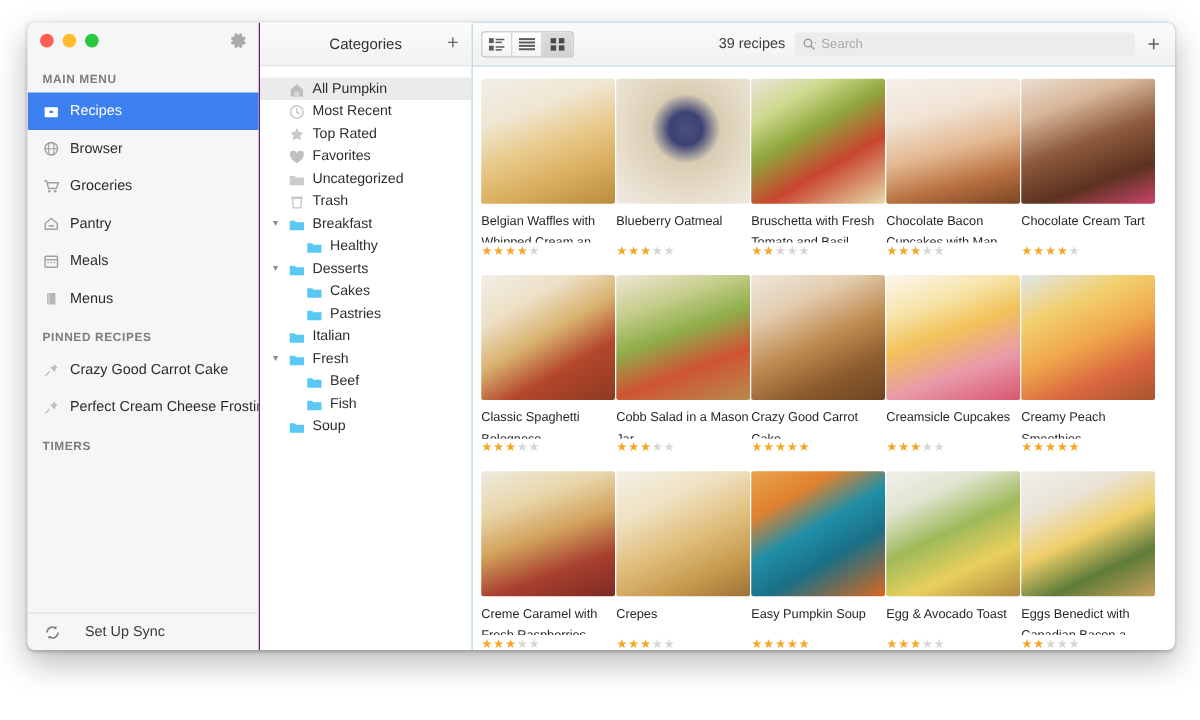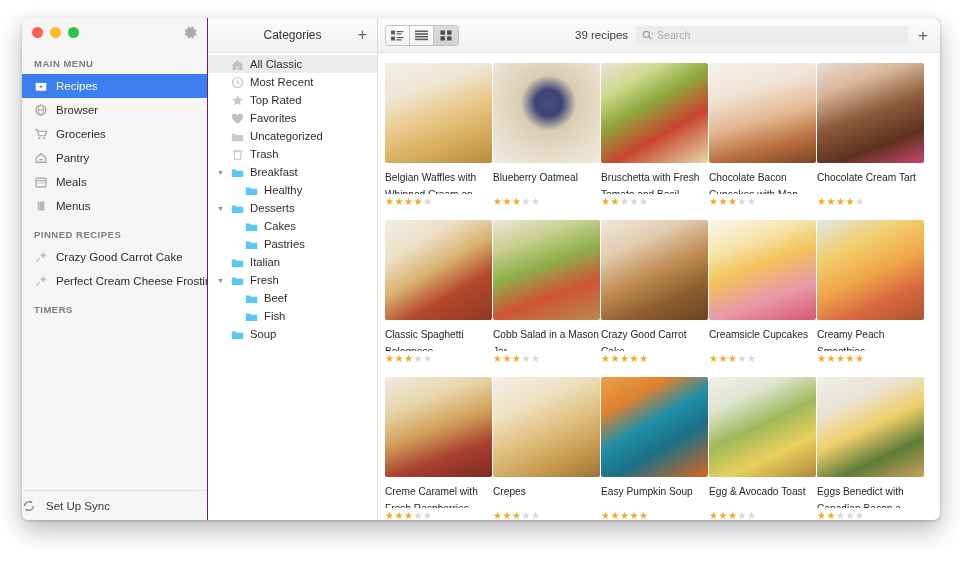--- a/index.html
+++ b/index.html
@@ -49,52 +49,54 @@
   .section-head {
     font-size: 9.5px;
     letter-spacing: .5px;
     color: #7c7c7c;
     font-weight: 700;
     padding: 0 0 5px 12px;
     text-transform: uppercase;
   }
   .sec-gap { height: 11px; }
   .side-item {
-    height: 24px;
+    height: 30px;
     display: flex;
     align-items: center;
     padding-left: 12px;
     gap: 8px;
     font-size: 11.5px;
     color: #2b2b2b;
     cursor: default;
   }
   .side-item.selected { background: #3c7ff0; color: #ffffff; }
   .side-item .ic { width: 14px; height: 14px; flex: none; display: block; opacity: .62; }
   .side-item.selected .ic { opacity: 1; }
   .side-item .lbl { white-space: nowrap; overflow: hidden; }
 
   .sync-bar {
     height: 30px;
     border-top: 1px solid #e2e2e2;
     display: flex;
     align-items: center;
-    gap: 10px;
+    gap: 19px;
+    padding-left: 13px;
     font-size: 11.5px;
     color: #3a3a3a;
   }
   .sync-bar .ic { width: 14px; height: 14px; opacity: .7; }
 
   
   .categories {
     width: 170px;
     background: #ffffff;
     border-right: 1px solid #dcdcdc;
     display: flex;
     flex-direction: column;
+    gap: 7px;
   }
   .cat-head {
     height: 35px;
     border-bottom: 1px solid #e4e4e4;
     display: flex;
     align-items: center;
     justify-content: center;
     position: relative;
     font-size: 12px;
     color: #333;
@@ -303,21 +305,21 @@
       <span>Categories</span>
       <span class="plus">+</span>
     </div>
     <div class="cat-list" id="cat-list">
         <div class="cat-row active">
           <span class="tw"></span>
           <svg viewBox="0 0 13 13" class="ic gic">
             <path d="M1.6 6.6L6.5 2.3l4.9 4.3v5.5h-9.8z" fill="#9a9a9a"></path>
             <rect x="4.6" y="8.4" width="3.8" height="3.7" fill="#c9c9c9"></rect>
           </svg>
-          <span>All Classic</span>
+          <span>All Pumpkin</span>
         </div>
         <div class="cat-row">
           <span class="tw"></span>
           <svg viewBox="0 0 13 13" class="ic gic">
             <circle cx="6.5" cy="6.5" r="5" fill="none" stroke="#9a9a9a" stroke-width="1.2"></circle>
             <path d="M6.5 3.4v3.3l2.3 1.4" fill="none" stroke="#9a9a9a" stroke-width="1.1"></path>
           </svg>
           <span>Most Recent</span>
         </div>
         <div class="cat-row">

